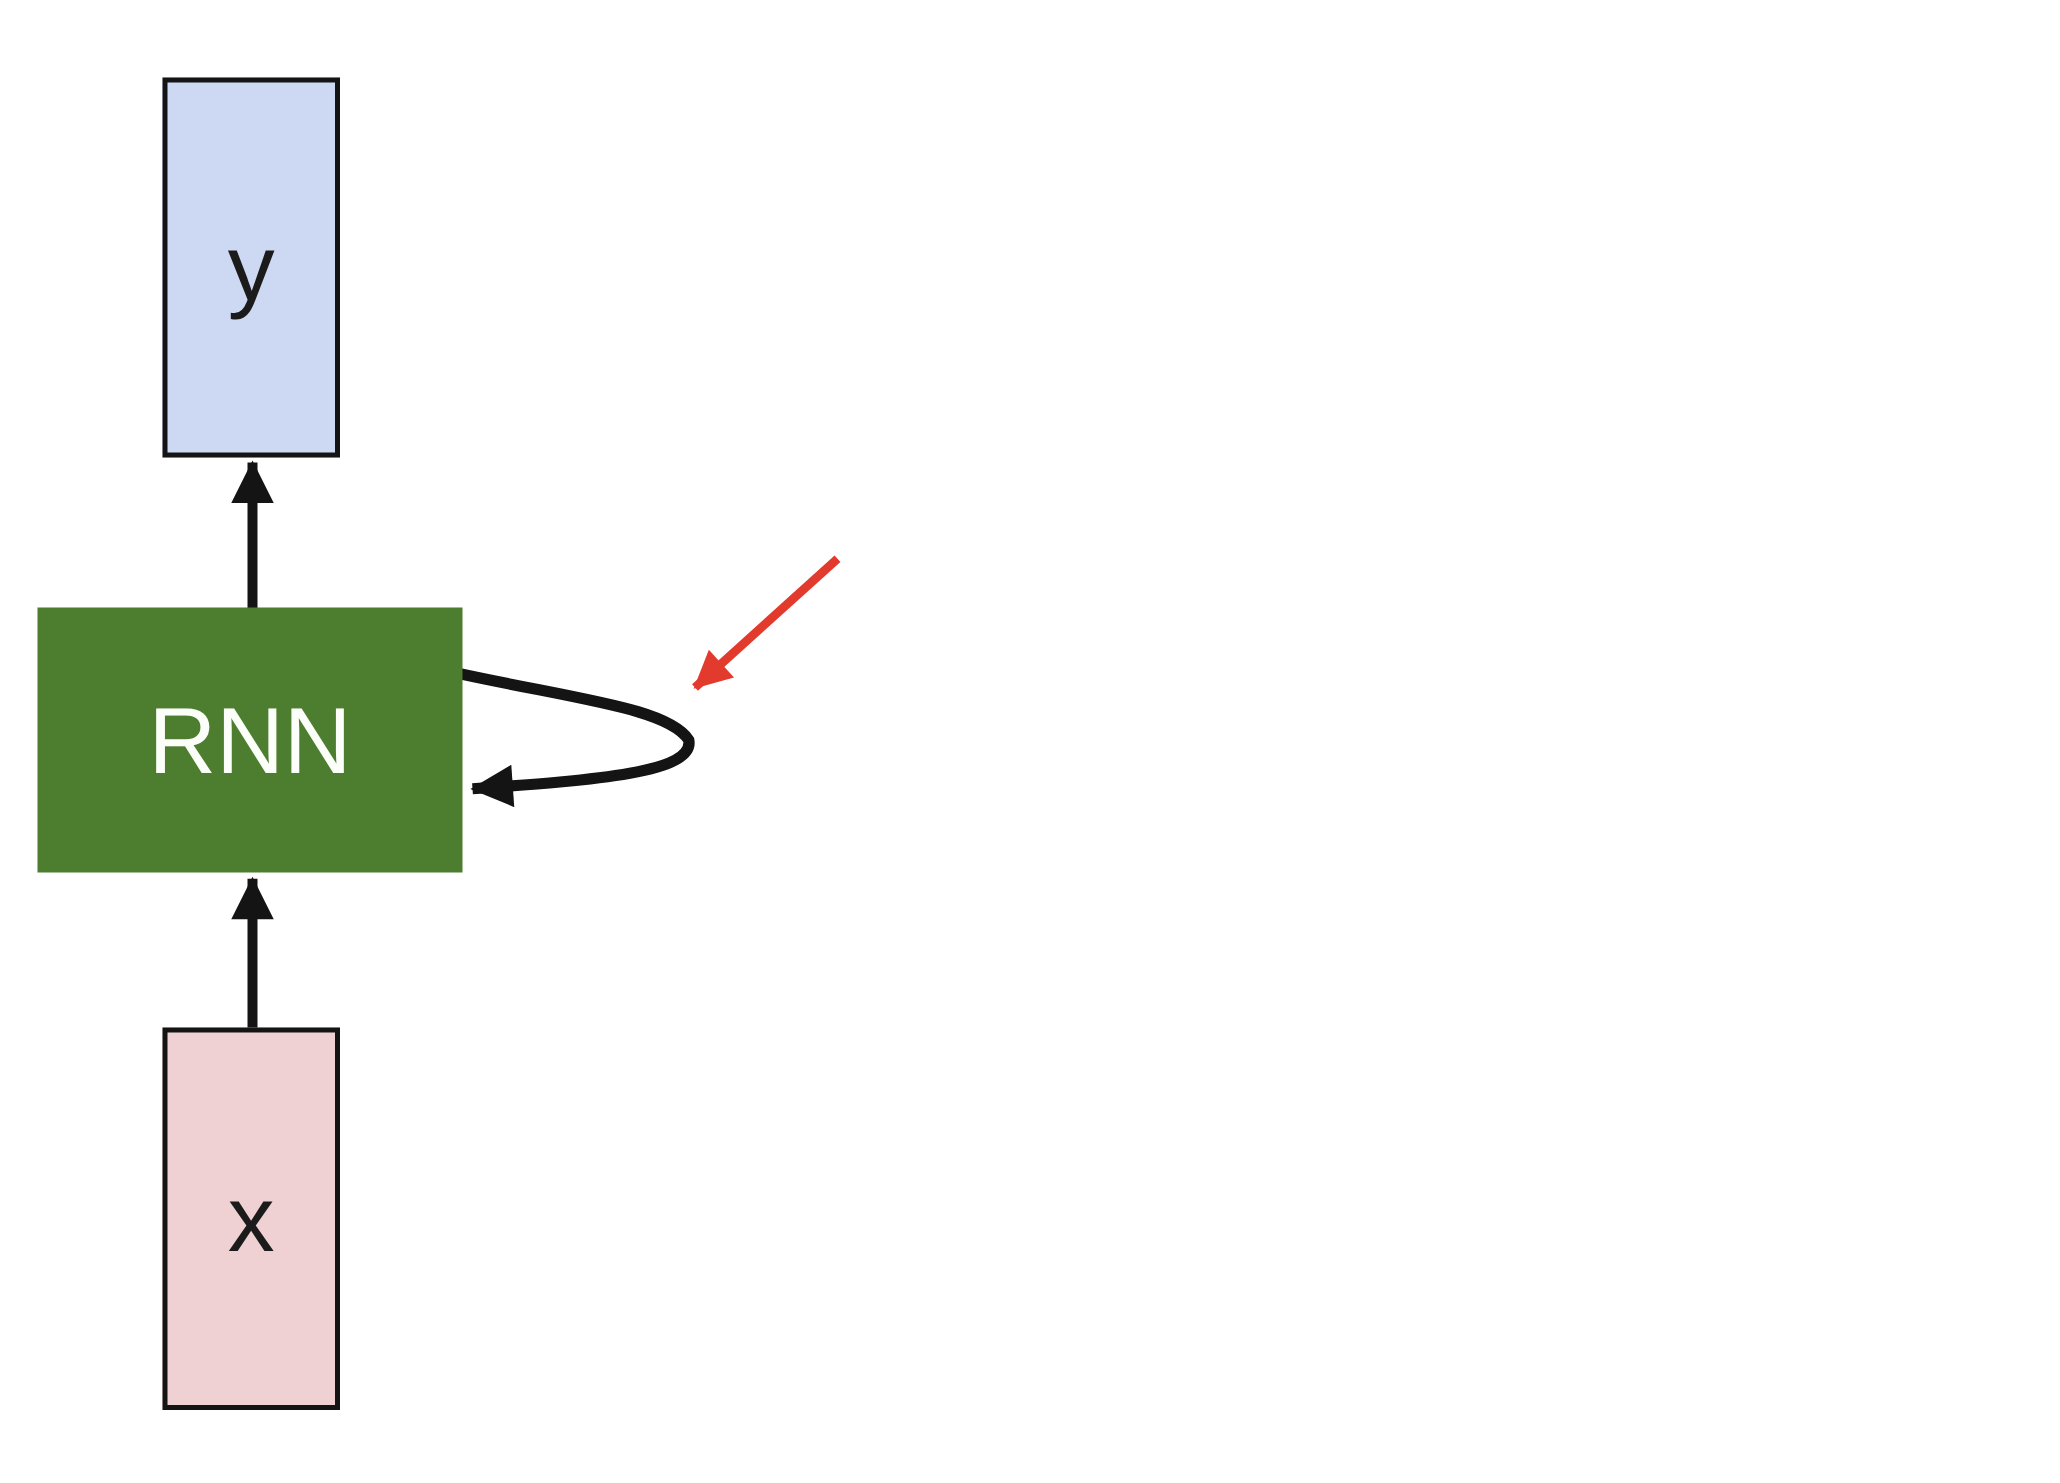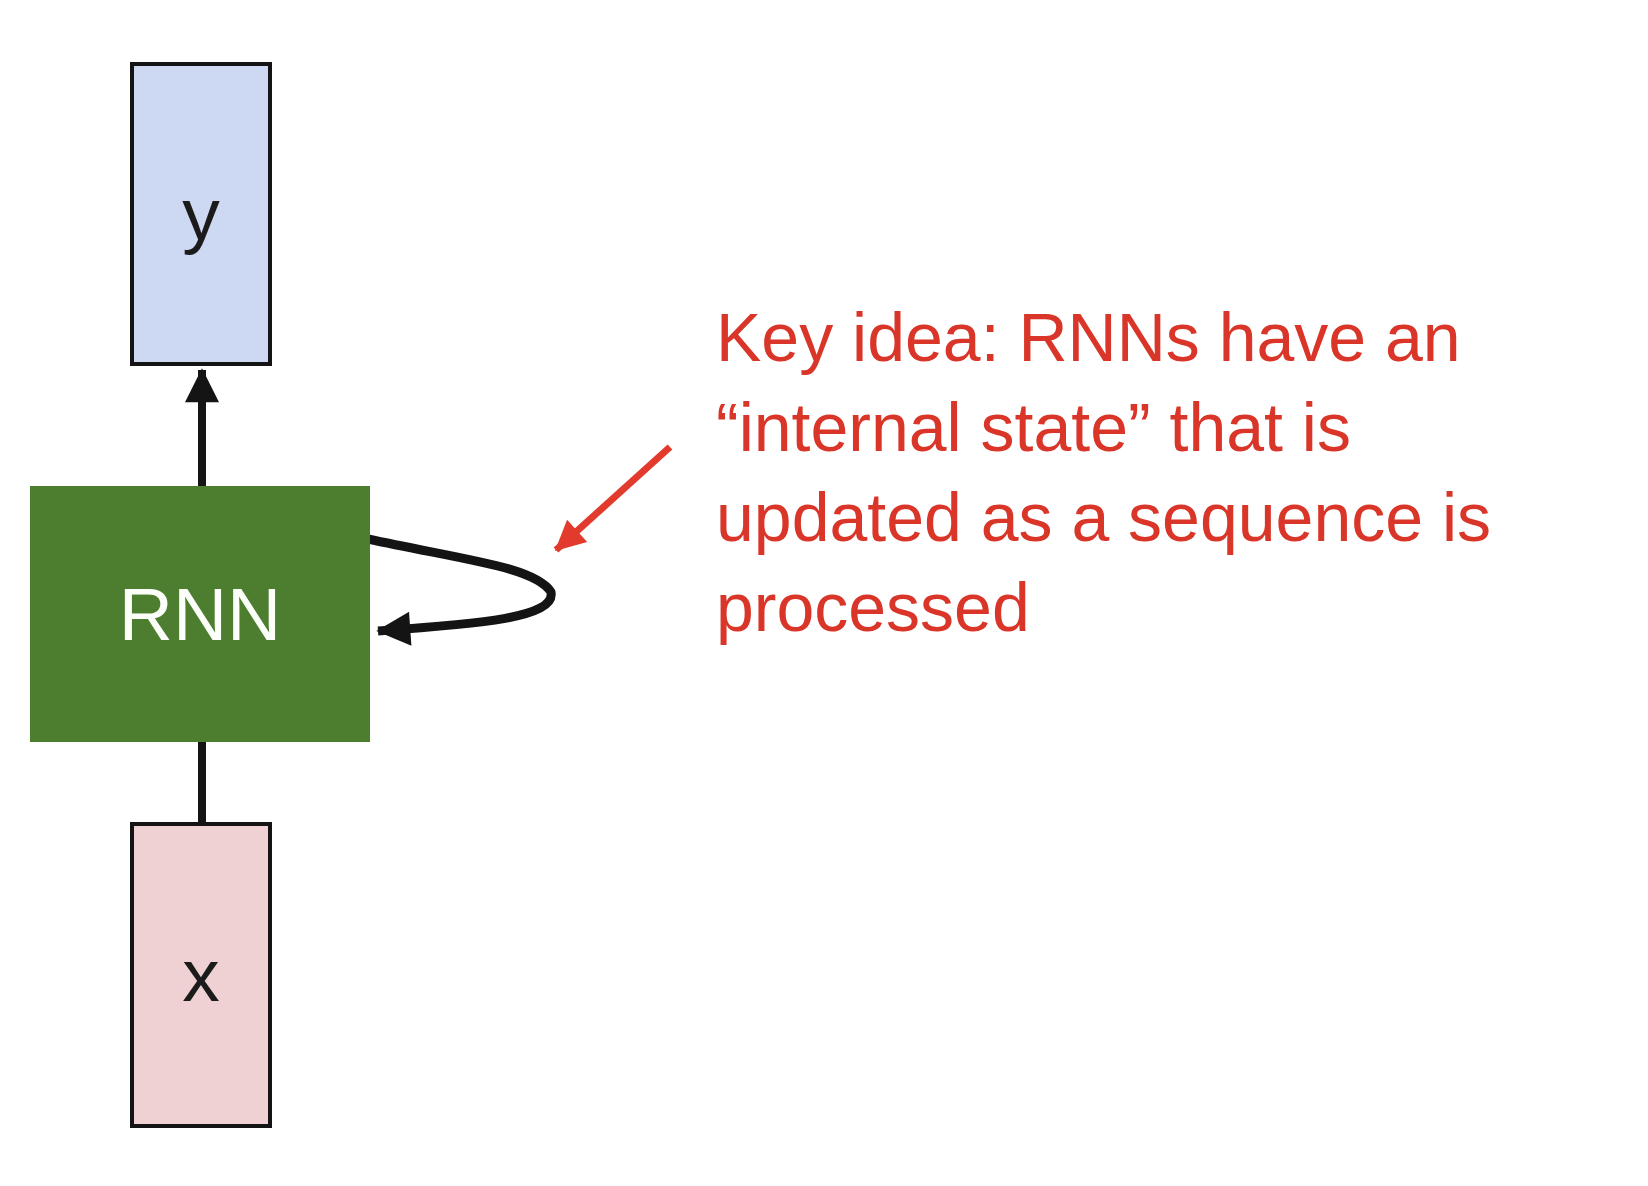--- a/index.html
+++ b/index.html
@@ -54,21 +54,21 @@
     top: 62px;
     width: 142px;
     height: 304px;
     background: var(--node-y-fill, #cdd9f2);
     border: 4px solid var(--node-border, #141414);
   }
   .node-rnn {
     left: 30px;
     top: 486px;
     width: 340px;
-    height: 256px;
+    height: 212px;
     background: var(--node-rnn-fill, #4d7d2e);
     border: none;
   }
   .node-rnn .node-label {
     color: var(--node-rnn-text, #fcfef9);
   }
   .node-x {
     left: 130px;
     top: 822px;
     width: 142px;
@@ -116,18 +116,14 @@
   </div>
 
   <div class="node node-rnn">
     <span class="node-label">RNN</span>
   </div>
 
   <div class="node node-x">
     <span class="node-label">x</span>
   </div>
 
-  <div class="annotation">Key idea: RNNs have an
-“internal state” that is
-updated as a sequence is
-processed</div>
 
 </div>
 
 </body></html>

